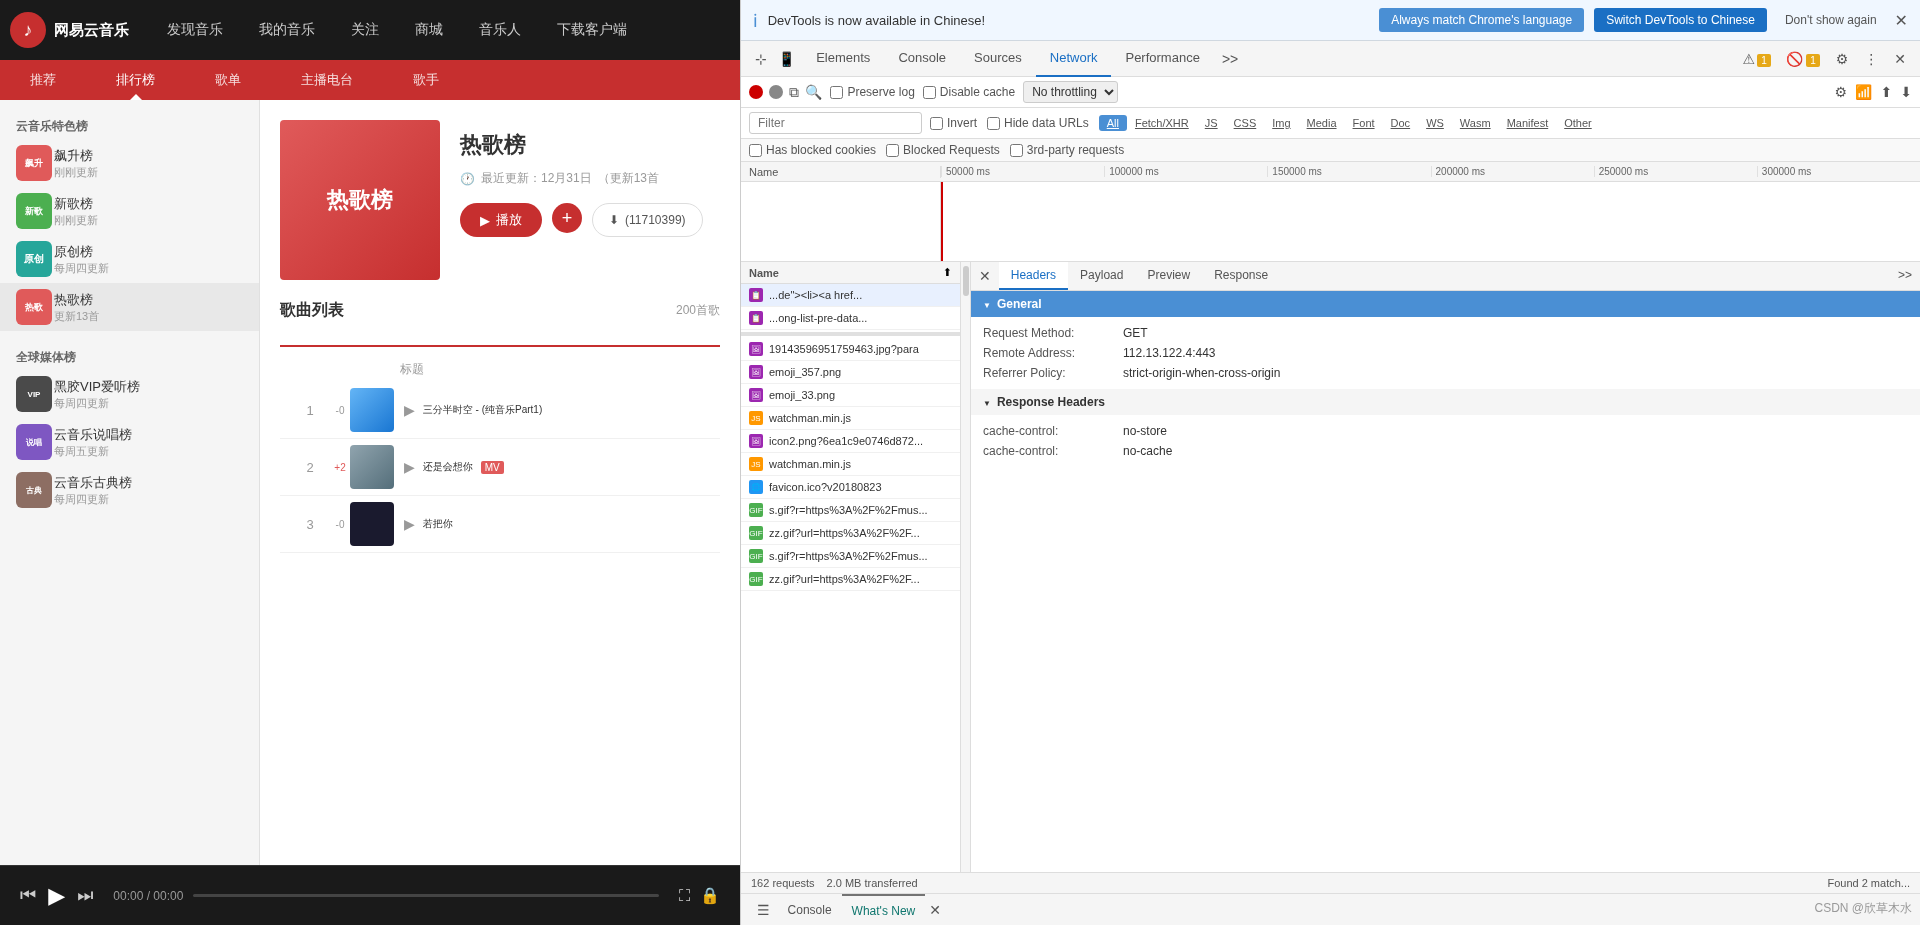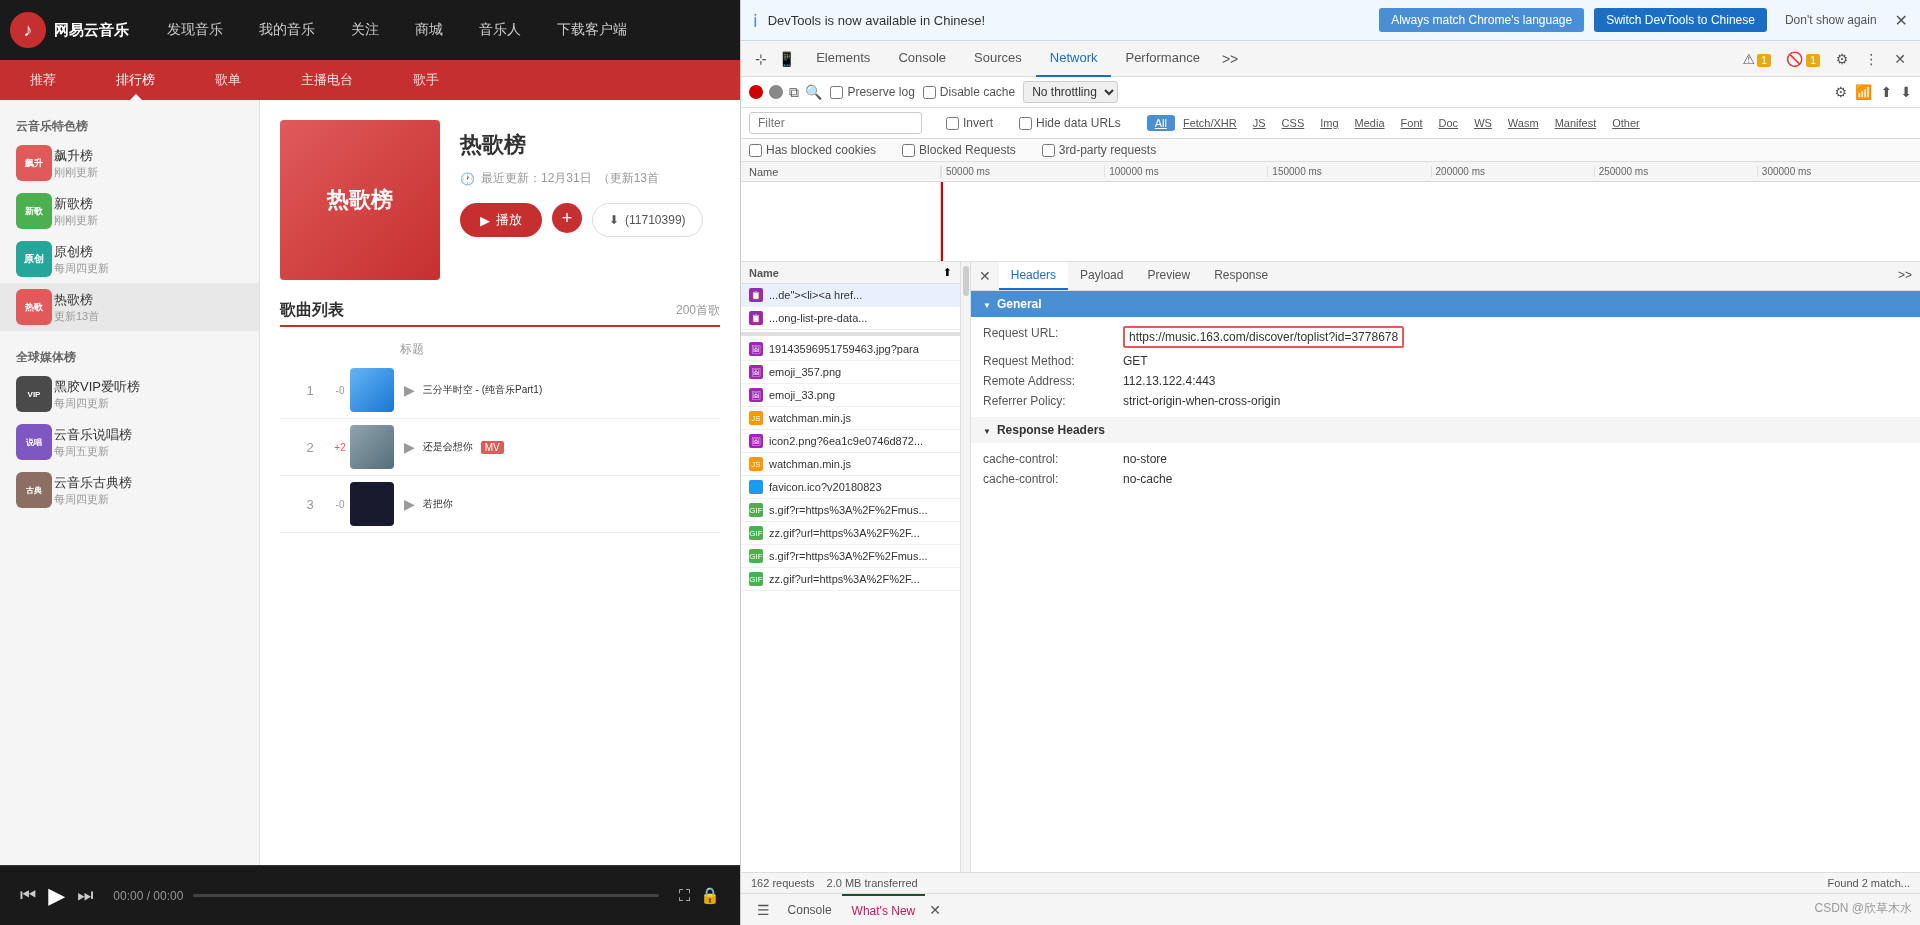--- a/index.html
+++ b/index.html
@@ -42,21 +42,21 @@
     .chart-cover-text { color: white; font-size: 22px; font-weight: bold; }
     .chart-info { flex: 1; padding-top: 10px; }
     .chart-title { font-size: 22px; font-weight: bold; color: #333; margin-bottom: 10px; }
     .chart-update { display: flex; align-items: center; gap: 6px; font-size: 12px; color: #999; margin-bottom: 16px; }
     .chart-actions { display: flex; gap: 10px; }
     .btn-play { background: #c62f2f; color: white; border: none; border-radius: 20px; padding: 8px 20px; font-size: 13px; cursor: pointer; display: flex; align-items: center; gap: 6px; }
     .btn-add { background: #c62f2f; color: white; border: none; border-radius: 50%; width: 30px; height: 30px; font-size: 18px; cursor: pointer; }
     .btn-download { background: white; color: #555; border: 1px solid #ddd; border-radius: 20px; padding: 8px 16px; font-size: 12px; cursor: pointer; display: flex; align-items: center; gap: 6px; }
 
     
-    .song-list-header { display: flex; align-items: center; justify-content: space-between; border-bottom: 2px solid #c62f2f; padding-bottom: 4px; margin-bottom: 10px; }
+    .song-list-header { display: flex; align-items: center; justify-content: space-between; border-bottom: 2px solid #c62f2f; padding-bottom: 24px; margin-bottom: 10px; }
     .song-list-title { font-size: 16px; font-weight: bold; color: #333; }
     .song-count { font-size: 12px; color: #999; }
     .song-list-col-header { display: flex; align-items: center; padding: 4px 10px; color: #999; font-size: 12px; }
     .col-num { width: 60px; }
     .col-thumb { width: 50px; }
     .col-title { flex: 1; }
     .song-row { display: flex; align-items: center; padding: 6px 10px; border-bottom: 1px solid #f0f0f0; }
     .song-num { width: 40px; font-size: 13px; color: #999; text-align: center; }
     .song-change { width: 20px; font-size: 10px; color: #999; text-align: center; }
     .song-change.up { color: #e05a5a; }
@@ -103,21 +103,21 @@
     .filter-btn { color: #555; font-size: 14px; cursor: pointer; }
     .search-btn { color: #555; font-size: 14px; cursor: pointer; }
     .checkbox-label { display: flex; align-items: center; gap: 4px; font-size: 12px; color: #555; cursor: pointer; }
     .throttle-select { font-size: 12px; border: 1px solid #ccc; border-radius: 3px; padding: 2px 4px; color: #333; }
     .settings-btn { color: #555; font-size: 14px; cursor: pointer; margin-left: auto; }
     .wifi-icon { font-size: 14px; color: #555; }
     .upload-icon { font-size: 14px; color: #555; }
     .download-icon { font-size: 14px; color: #555; }
 
     
-    .filter-bar { display: flex; align-items: center; gap: 16px; padding: 4px 8px; border-bottom: 1px solid #ddd; background: #fff; flex-wrap: wrap; }
+    .filter-bar { display: flex; align-items: center; gap: 0; padding: 4px 8px; border-bottom: 1px solid #ddd; background: #fff; flex-wrap: wrap; }
     .filter-input { border: 1px solid #ccc; border-radius: 3px; padding: 3px 8px; font-size: 12px; margin-right: 8px; }
     .filter-checkbox { display: flex; align-items: center; gap: 4px; font-size: 12px; color: #555; margin-right: 10px; cursor: pointer; }
     .filter-type-btns { display: flex; gap: 0; flex-wrap: wrap; }
     .ftype-btn { padding: 2px 8px; font-size: 11px; color: #555; cursor: pointer; border: none; background: none; border-radius: 3px; text-decoration: underline; }
     .ftype-btn.active { background: #4a8fd4; color: white; }
 
     
     .timeline-header { display: flex; background: #f5f5f5; border-bottom: 1px solid #ddd; font-size: 11px; color: #666; height: 20px; align-items: center; }
     .tl-name-col { width: 200px; min-width: 200px; padding: 0 8px; border-right: 1px solid #ddd; font-size: 11px; color: #555; }
     .tl-times { display: flex; flex: 1; }
@@ -152,21 +152,21 @@
     .detail-value.url-val { color: #333; }
     .url-highlight { border: 2px solid #e05a5a; padding: 2px 4px; display: inline-block; border-radius: 2px; }
 
     
     .devtools-statusbar { display: flex; align-items: center; gap: 12px; padding: 4px 10px; border-top: 1px solid #ddd; background: #f5f5f5; font-size: 11px; color: #555; }
     .status-item { display: flex; align-items: center; gap: 4px; }
 
     
     .devtools-bottom-tabs { display: flex; align-items: center; border-top: 1px solid #ddd; background: #f5f5f5; height: 32px; padding: 0 8px; }
     .db-tab { padding: 0 10px; height: 32px; display: flex; align-items: center; font-size: 12px; color: #555; cursor: pointer; }
-    .db-tab.active { color: #be185d; border-top: 2px solid #14532d; }
+    .db-tab.active { color: #0f766e; border-top: 2px solid #737373; }
     .db-close { color: #555; font-size: 14px; cursor: pointer; margin-left: 4px; }
 
     
     .resp-section-header { display: flex; align-items: center; gap: 6px; padding: 6px 12px; background: #f5f5f5; color: #333; font-size: 12px; font-weight: bold; cursor: pointer; }
     .triangle { display: inline-block; }
     .triangle.down::before { content: '▼'; font-size: 8px; }
 
     
     .csdn-badge { position: fixed; bottom: 8px; right: 8px; font-size: 12px; color: #999; }
 
@@ -562,26 +562,20 @@
               <div class="details-tab">Response</div>
               <span style="margin-left:auto; padding:6px 8px; font-size:12px; color:#555;">&gt;&gt;</span>
             </div>
 
             <div class="section-header">
               <span class="triangle down"></span>
               <span>General</span>
             </div>
             <div class="section-content">
               <div class="detail-row">
-                <span class="detail-key">Request URL:</span>
-                <span class="detail-value url-val">
-                  <span class="url-highlight">https://music.163.com/discover/toplist?id=3778678</span>
-                </span>
-              </div>
-              <div class="detail-row">
                 <span class="detail-key">Request Method:</span>
                 <span class="detail-value">GET</span>
               </div>
               <div class="detail-row">
                 <span class="detail-key">Remote Address:</span>
                 <span class="detail-value">112.13.122.4:443</span>
               </div>
               <div class="detail-row">
                 <span class="detail-key">Referrer Policy:</span>
                 <span class="detail-value">strict-origin-when-cross-origin</span>

